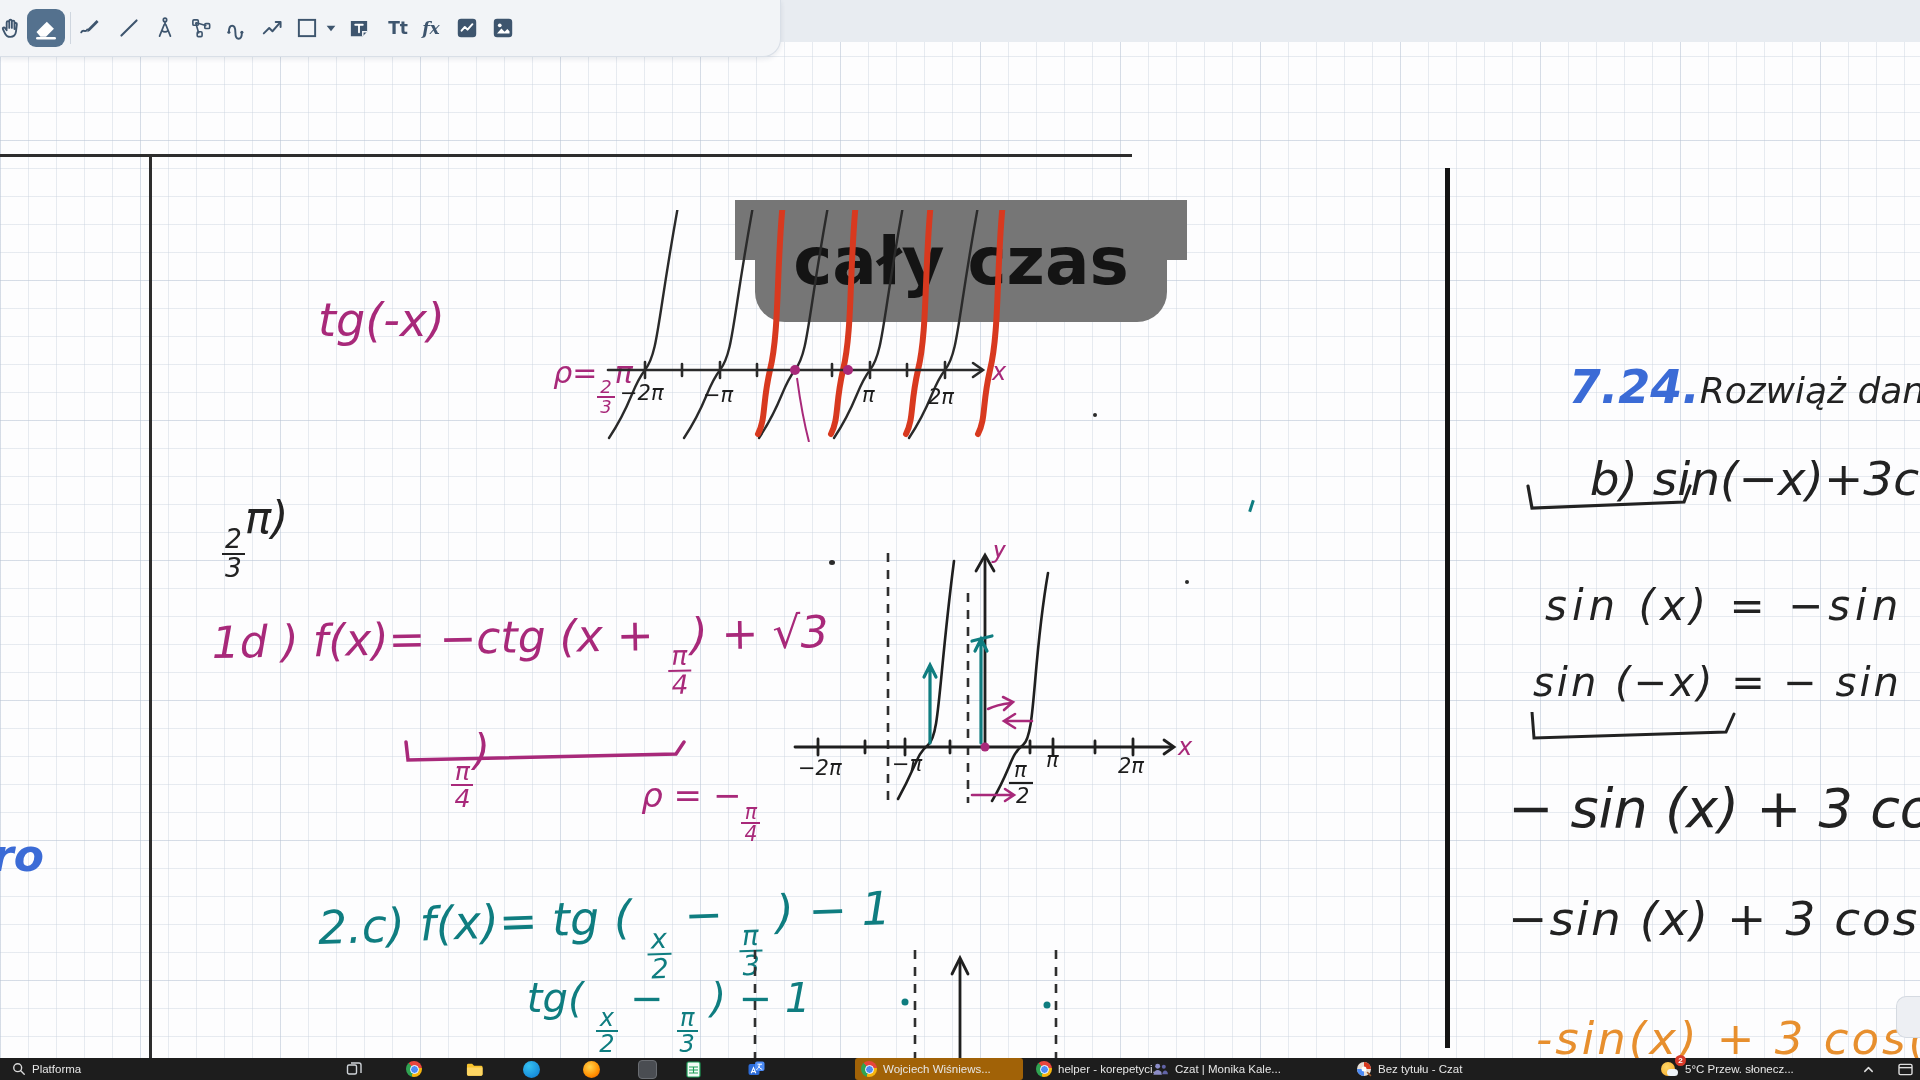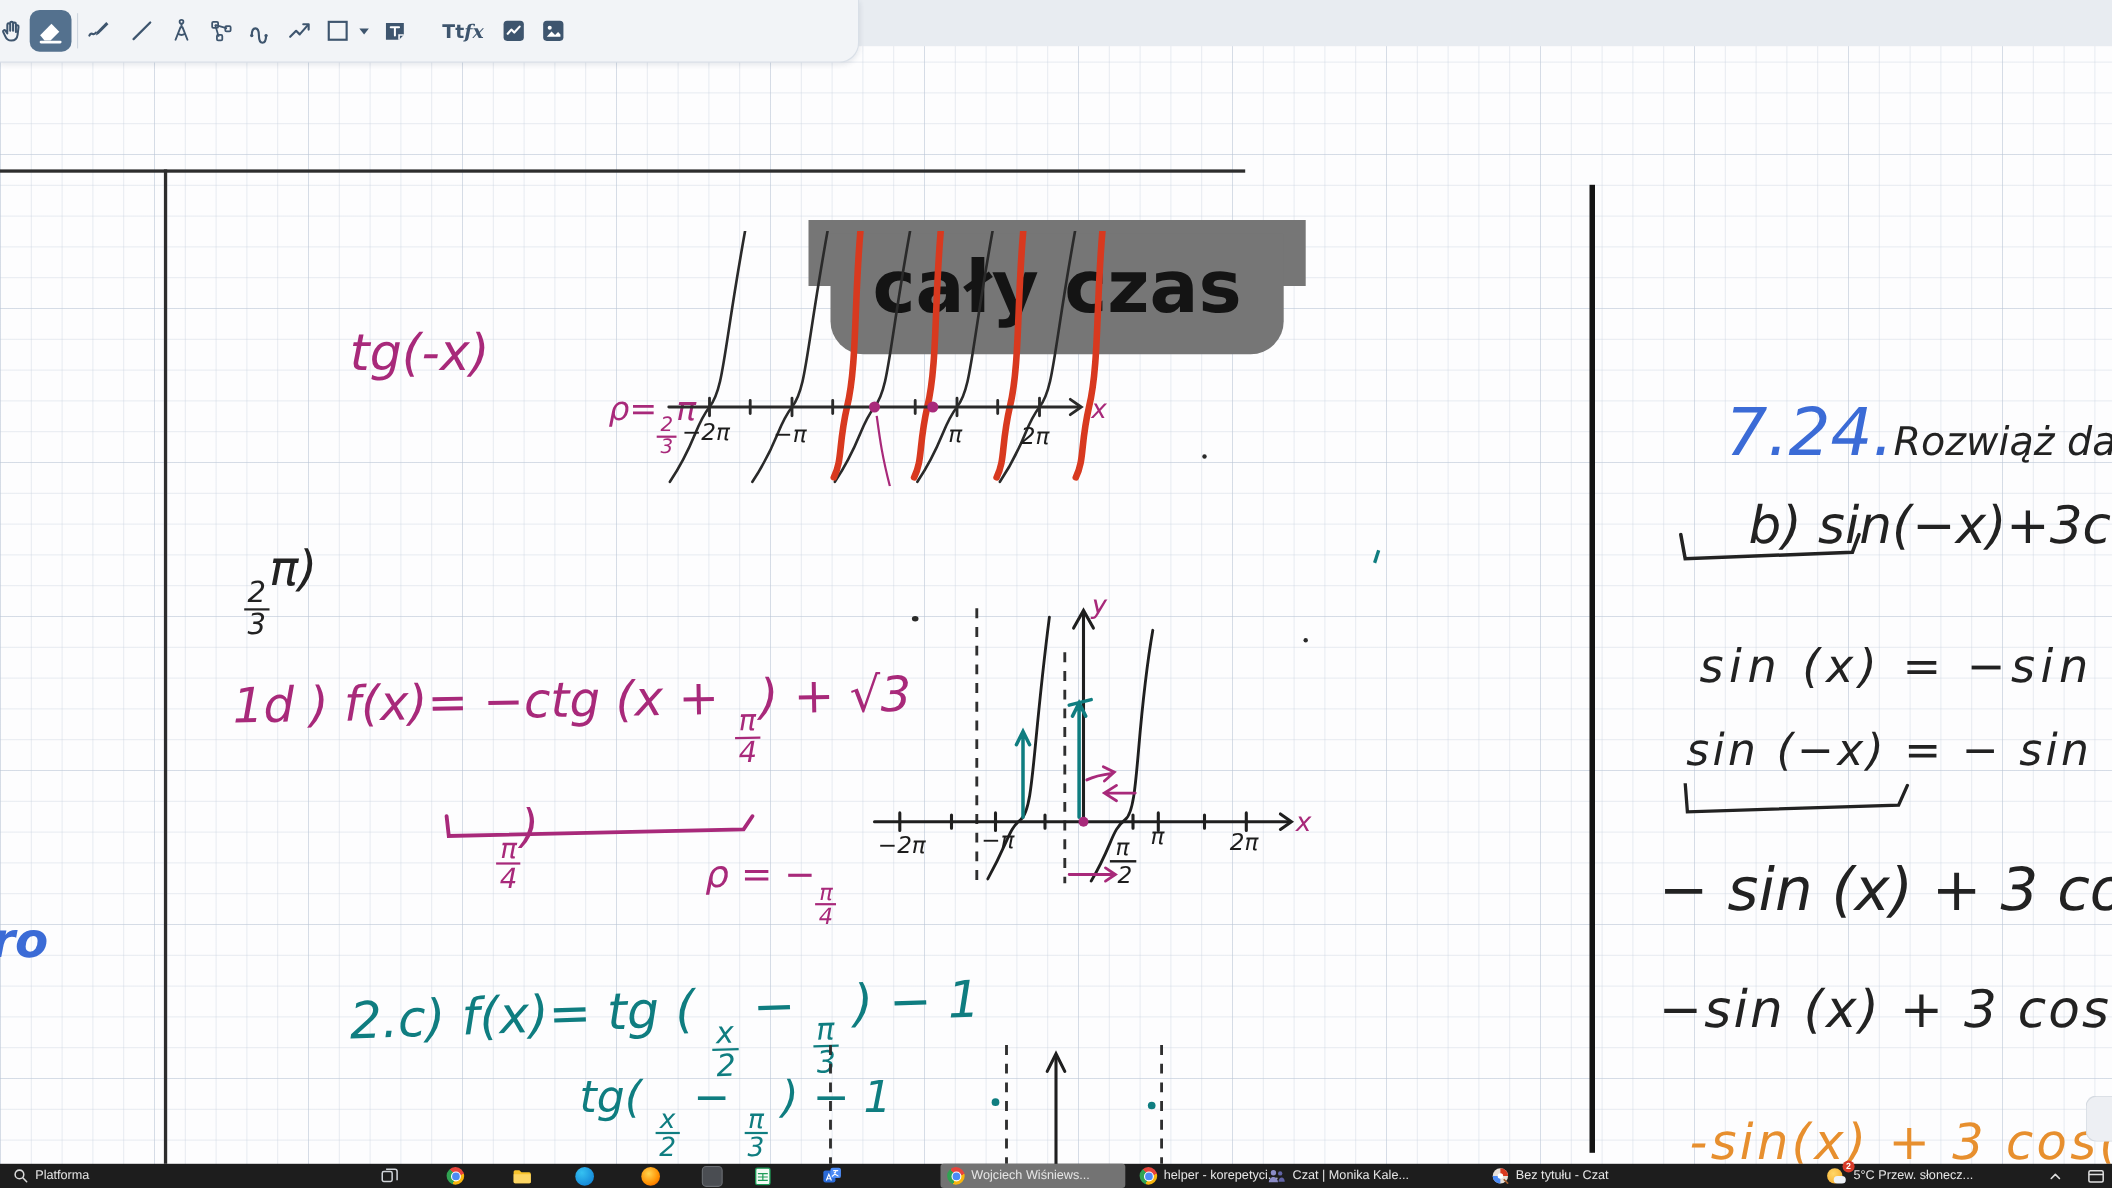--- a/index.html
+++ b/index.html
@@ -48,21 +48,21 @@
   
   .clip{overflow:hidden;}
   .scrollnub{position:absolute;left:1896px;top:996px;width:26px;height:40px;
      background:#edeff3;border:1px solid #d5dae1;border-right:none;border-radius:10px 0 0 10px;}
   
   .taskbar{position:absolute;left:0;top:1058px;width:1920px;height:22px;background:#1d1d1d;
      color:#e6e6e6;font-size:11.5px;}
   .tbitem{position:absolute;top:0;height:22px;display:flex;align-items:center;gap:6px;
      background:transparent;border:none;color:#e6e6e6;font-size:11.5px;
      font-family:"Liberation Sans",sans-serif;padding:0 6px;cursor:pointer;white-space:nowrap;}
-  .tbactive{background:#737373;border-radius:3px;}
+  .tbactive{background:#a16207;border-radius:3px;}
   .appico{width:17px;height:17px;border-radius:4px;display:inline-block;flex:0 0 auto;}
   .chrome{width:16px;height:16px;border-radius:50%;position:relative;flex:0 0 auto;
      background:conic-gradient(from -40deg,#e8453c 0 33%,#f7b50c 0 66%,#30a352 0 100%);}
   .chrome::after{content:"";position:absolute;inset:3.5px;border-radius:50%;
      background:#4c8bf5;border:1.5px solid #fff;}
   .badge{position:absolute;top:-5px;right:-7px;width:11px;height:11px;border-radius:50%;
      background:#d83b2a;color:#fff;font-size:8px;line-height:11px;text-align:center;font-weight:bold;}
 </style>
 </head>
 <body>
@@ -138,21 +138,21 @@
         <path d="M2 10l4 5 4-5z" fill="#3e556e"></path>
       </svg>
     </button>
     <button class="tico" style="left:346px">
       <svg width="26" height="26" viewBox="0 0 24 24">
         <path d="M4.5 5.5h15v10l-4 4h-11z" fill="#3e556e"></path>
         <path d="M15.5 19.5v-4h4" fill="none" stroke="#f2f4f7" stroke-width="1.4"></path>
         <path d="M8.5 9h7M12 9v7" stroke="#fff" stroke-width="1.7" stroke-linecap="round"></path>
       </svg>
     </button>
-    <button class="tico" style="left:400px;width:32px">
+    <button class="tico" style="left:386px;width:32px">
       <svg width="32" height="26" viewBox="0 0 30 24">
         <text x="2" y="18" font-family="DejaVu Sans, sans-serif" font-size="16" font-weight="bold" fill="#3e556e">Tt</text>
       </svg>
     </button>
     <button class="tico" style="left:420px;width:30px">
       <svg width="30" height="26" viewBox="0 0 28 24">
         <text x="2" y="18" font-family="DejaVu Serif, serif" font-style="italic" font-size="16" font-weight="bold" fill="#3e556e">fx</text>
       </svg>
     </button>
     <button class="tico" style="left:454px">
@@ -310,21 +310,21 @@
       <path d="M220 112 V16"></path>
       <path d="M212 28 L220 12 L228 28"></path>
     </g>
     <circle cx="165" cy="56" r="3.5" fill="#0f7d80"></circle>
     <circle cx="307" cy="59" r="3.5" fill="#0f7d80"></circle>
   </svg>
 
   <div class="abs clip" style="left:1460px;top:160px;width:460px;height:898px;">
 
     <div class="hw" style="left:40px;top:168px;font-size:36px;">
-      <span class="blu" style="font-size:60px;">7.24.</span><span>Rozwiąż dane równania</span>
+      <span class="blu" style="font-size:46px;font-weight:bold;">7.24.</span><span>Rozwiąż dane równania</span>
     </div>
 
     <div class="hw" style="left:40px;top:248px;font-size:47px;">
       <span>b) sin(−x)+3cos(</span>
     </div>
     <svg class="abs" style="left:62px;top:324px;" width="180" height="32">
       <path d="M6 2 L10 24 L162 18 L168 2" fill="none" stroke="#222" stroke-width="3.2" stroke-linecap="round"></path>
     </svg>
 
     <div class="hw" style="left:85px;top:425px;font-size:42px;letter-spacing:5px;">sin (x) = −sin (</div>

